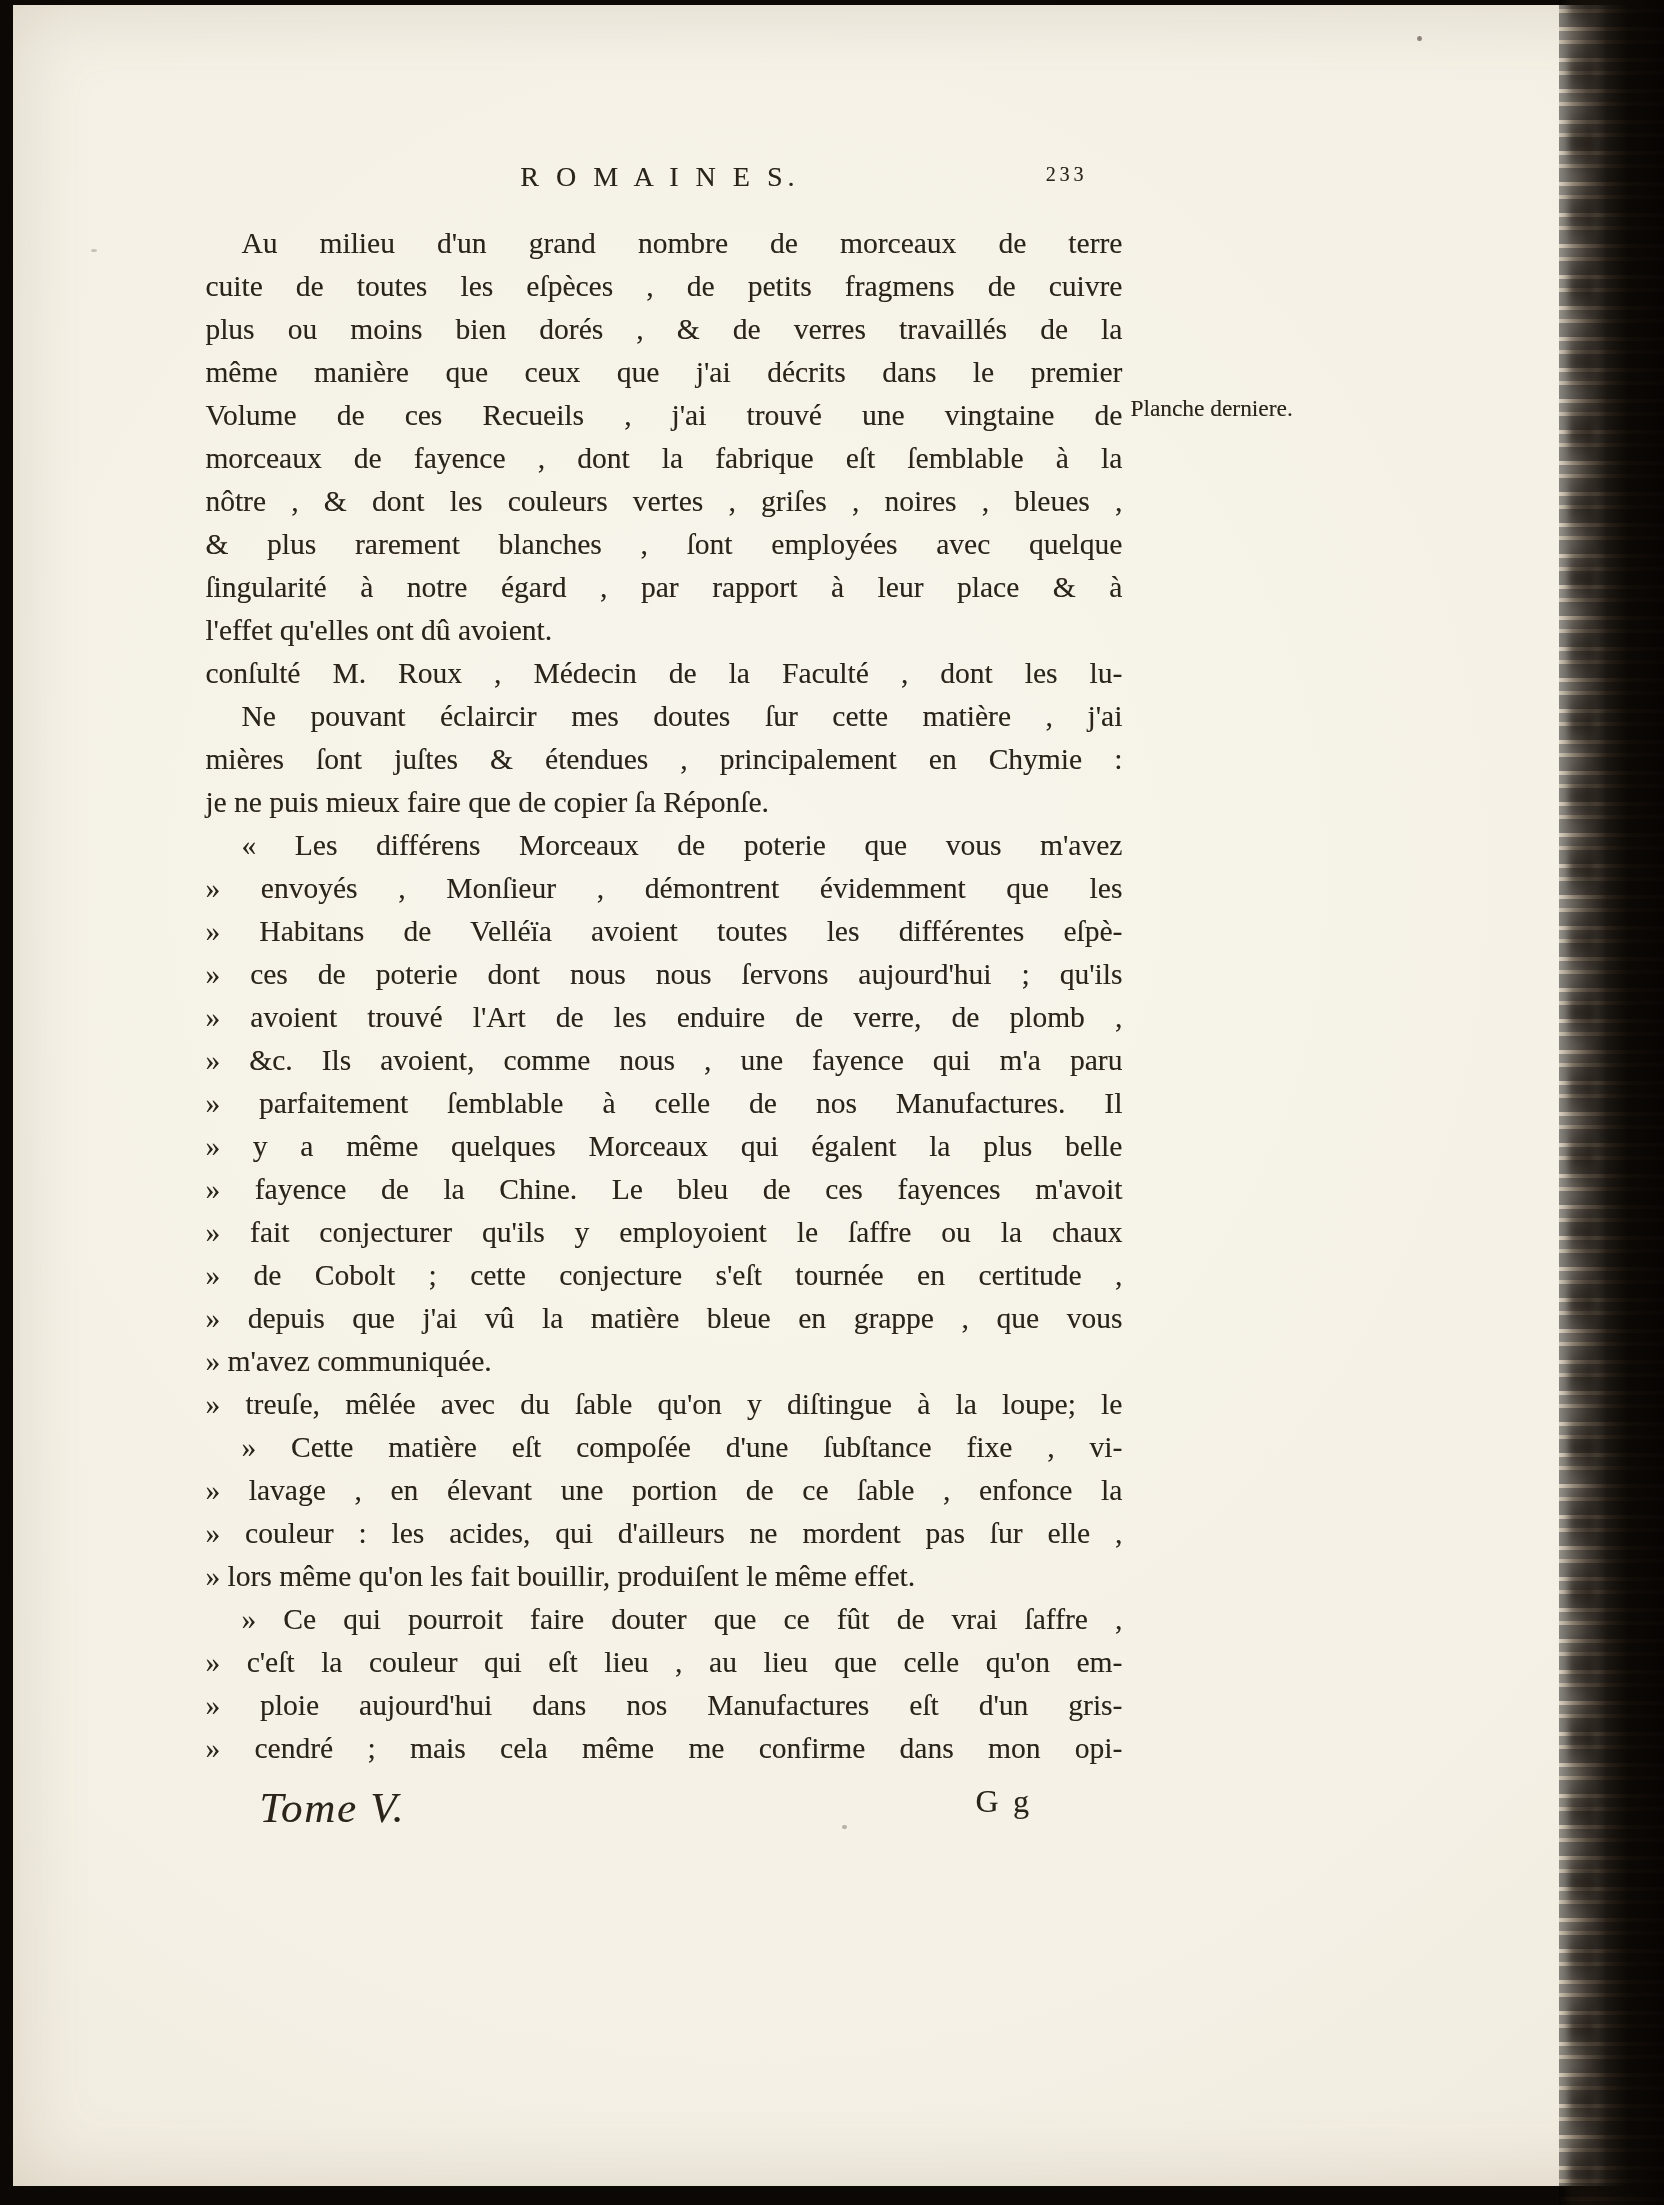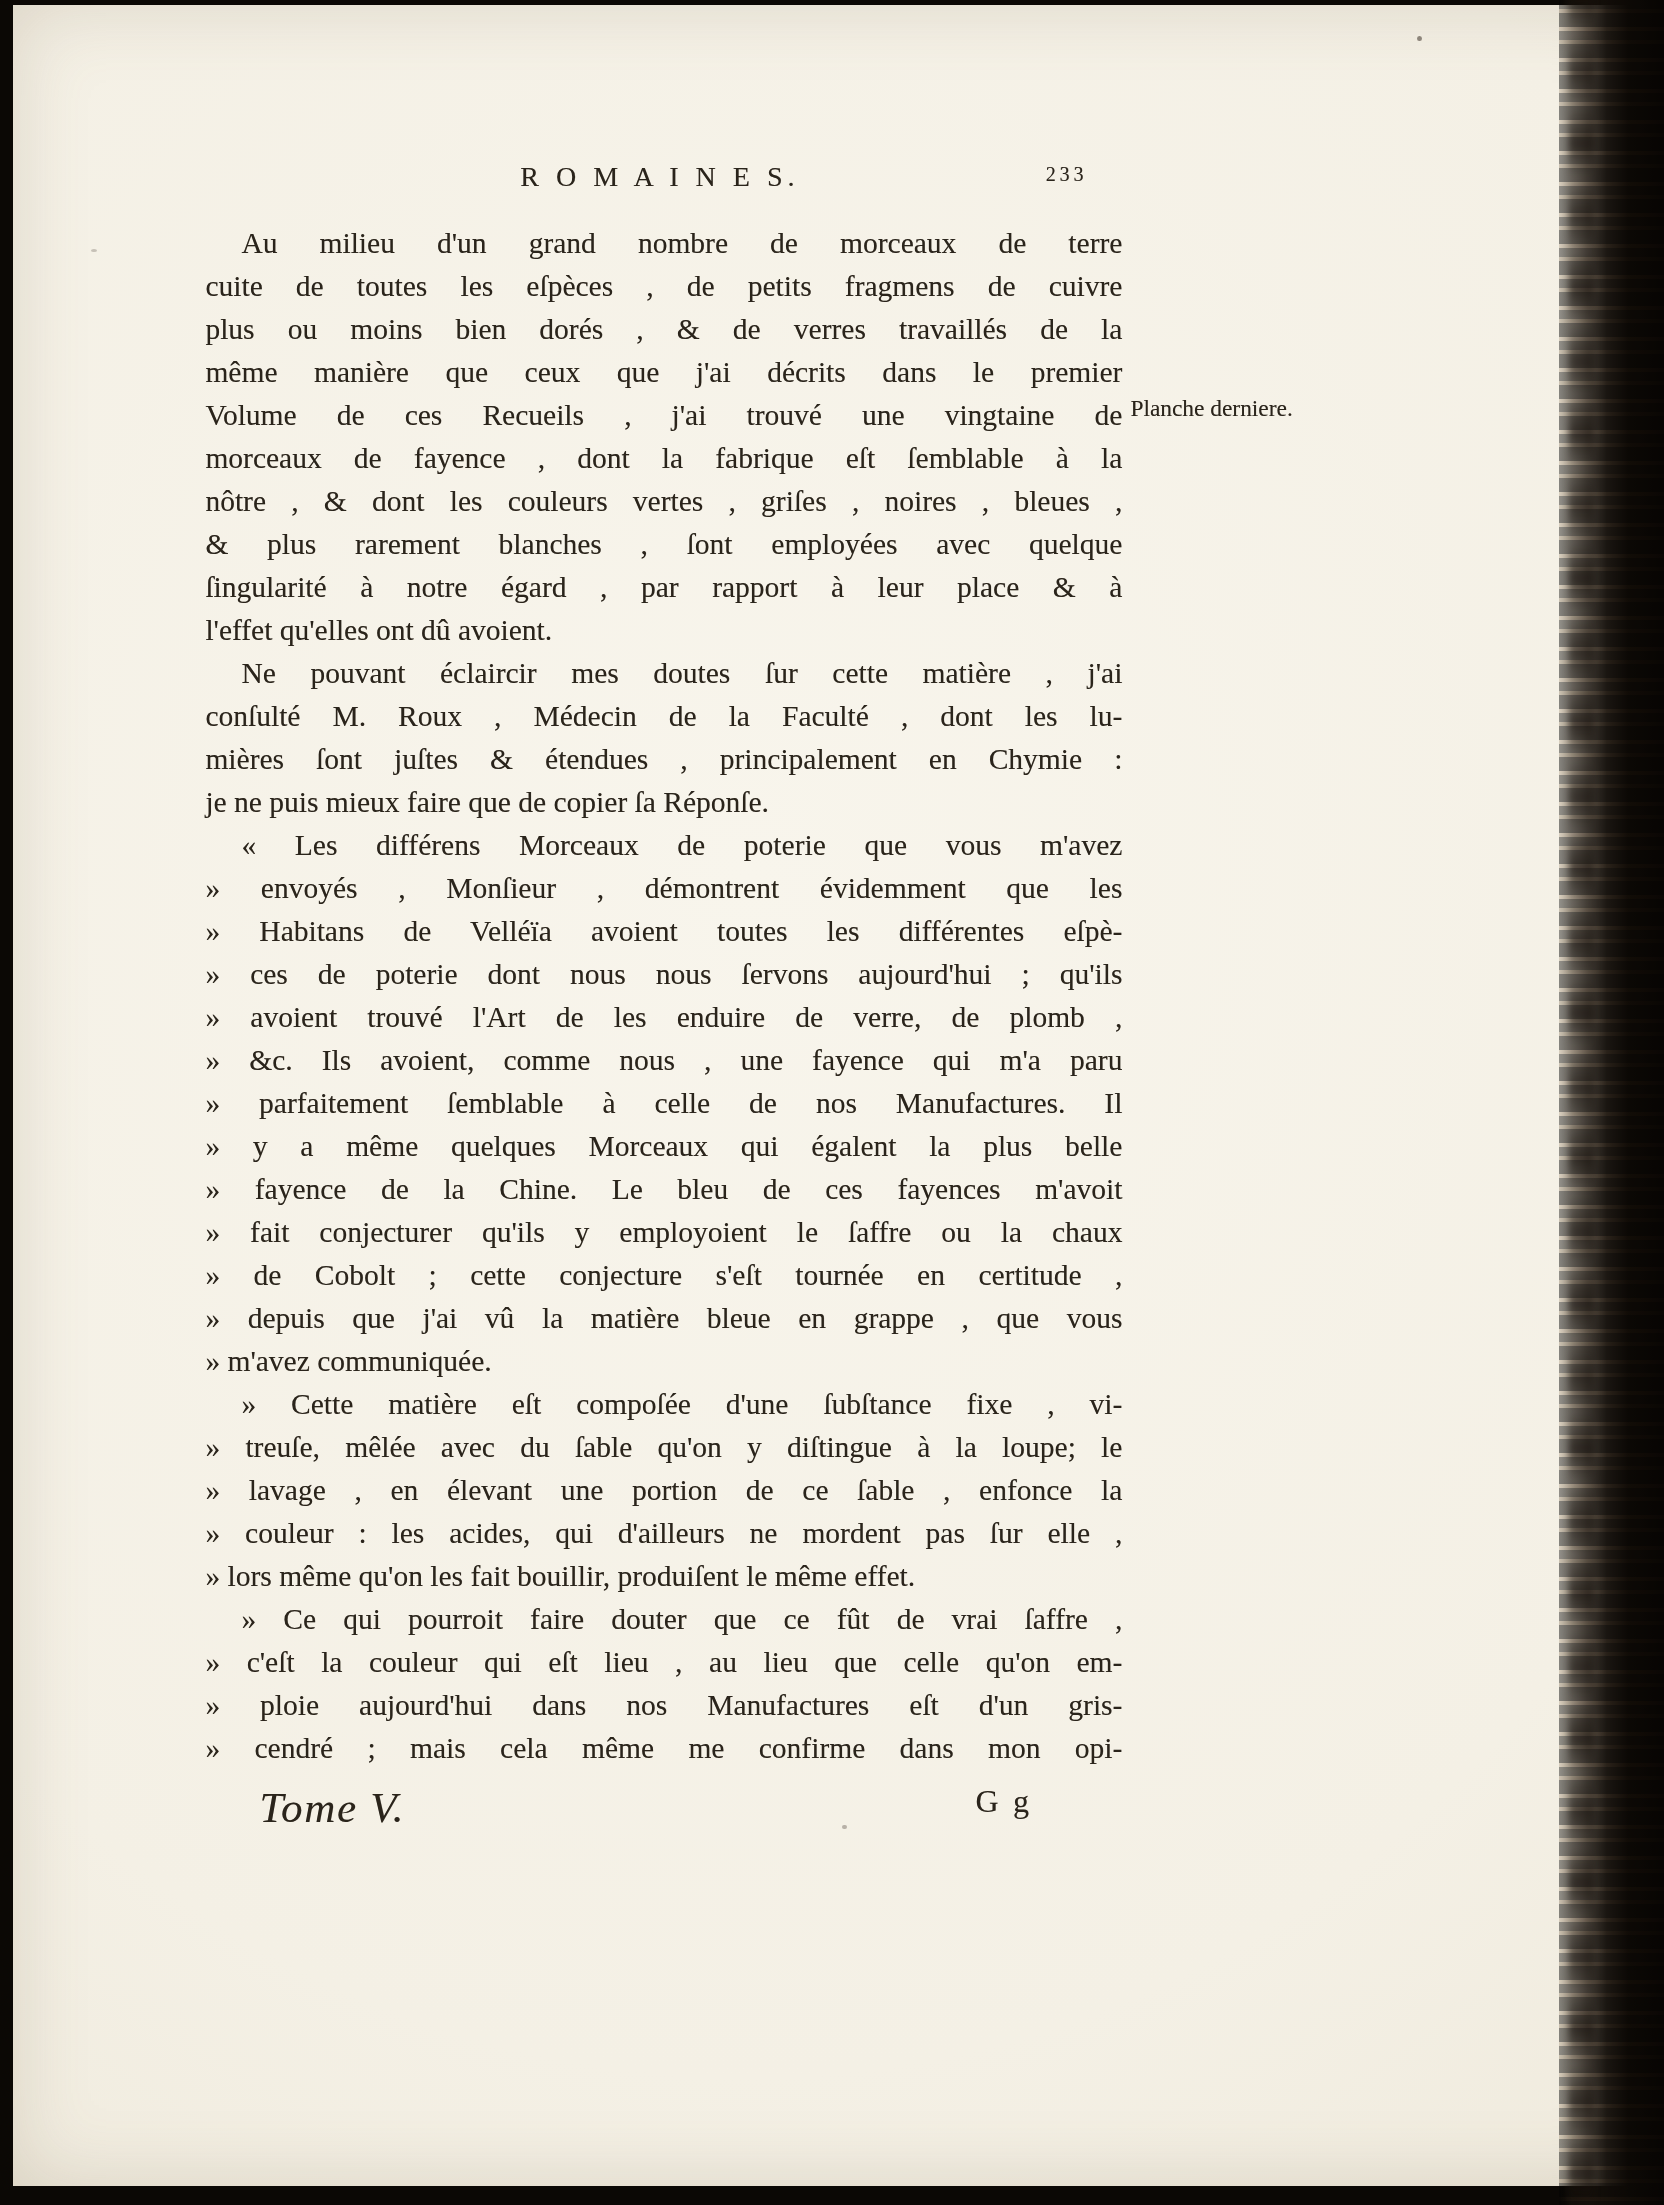--- a/index.html
+++ b/index.html
@@ -150,22 +150,22 @@
         <div class="line">même manière que ceux que j'ai décrits dans le premier</div>
         <div class="line">Volume de ces Recueils , j'ai trouvé une vingtaine de</div>
         <div class="line">morceaux de fayence , dont la fabrique eſt ſemblable à la</div>
         <div class="line">nôtre , &amp; dont les couleurs vertes , griſes , noires , bleues ,</div>
         <div class="line">&amp; plus rarement blanches , ſont employées avec quelque</div>
         <div class="line">ſingularité à notre égard , par rapport à leur place &amp; à</div>
         <div class="line end">l'effet qu'elles ont dû avoient.</div>
       </div>
 
       <div class="para">
+        <div class="line">conſulté M. Roux , Médecin de la Faculté , dont les lu-</div>
         <div class="line first">Ne pouvant éclaircir mes doutes ſur cette matière , j'ai</div>
-        <div class="line">conſulté M. Roux , Médecin de la Faculté , dont les lu-</div>
         <div class="line">mières ſont juſtes &amp; étendues , principalement en Chymie :</div>
         <div class="line end">je ne puis mieux faire que de copier ſa Réponſe.</div>
       </div>
 
       <div class="para">
         <div class="line first">« Les différens Morceaux de poterie que vous m'avez</div>
         <div class="line">» envoyés , Monſieur , démontrent évidemment que les</div>
         <div class="line">» Habitans de Velléïa avoient toutes les différentes eſpè-</div>
         <div class="line">» ces de poterie dont nous nous ſervons aujourd'hui ; qu'ils</div>
         <div class="line">» avoient trouvé l'Art de les enduire de verre, de plomb ,</div>
@@ -173,22 +173,22 @@
         <div class="line">» parfaitement ſemblable à celle de nos Manufactures. Il</div>
         <div class="line">» y a même quelques Morceaux qui égalent la plus belle</div>
         <div class="line">» fayence de la Chine. Le bleu de ces fayences m'avoit</div>
         <div class="line">» fait conjecturer qu'ils y employoient le ſaffre ou la chaux</div>
         <div class="line">» de Cobolt ; cette conjecture s'eſt tournée en certitude ,</div>
         <div class="line">» depuis que j'ai vû la matière bleue en grappe , que vous</div>
         <div class="line end">» m'avez communiquée.</div>
       </div>
 
       <div class="para">
+        <div class="line">» treuſe, mêlée avec du ſable qu'on y diſtingue à la loupe; le</div>
         <div class="line first">» Cette matière eſt compoſée d'une ſubſtance fixe , vi-</div>
-        <div class="line">» treuſe, mêlée avec du ſable qu'on y diſtingue à la loupe; le</div>
         <div class="line">» lavage , en élevant une portion de ce ſable , enfonce la</div>
         <div class="line">» couleur : les acides, qui d'ailleurs ne mordent pas ſur elle ,</div>
         <div class="line end">» lors même qu'on les fait bouillir, produiſent le même effet.</div>
       </div>
 
       <div class="para">
         <div class="line first">» Ce qui pourroit faire douter que ce fût de vrai ſaffre ,</div>
         <div class="line">» c'eſt la couleur qui eſt lieu , au lieu que celle qu'on em-</div>
         <div class="line">» ploie aujourd'hui dans nos Manufactures eſt d'un gris-</div>
         <div class="line">» cendré ; mais cela même me confirme dans mon opi-</div>

